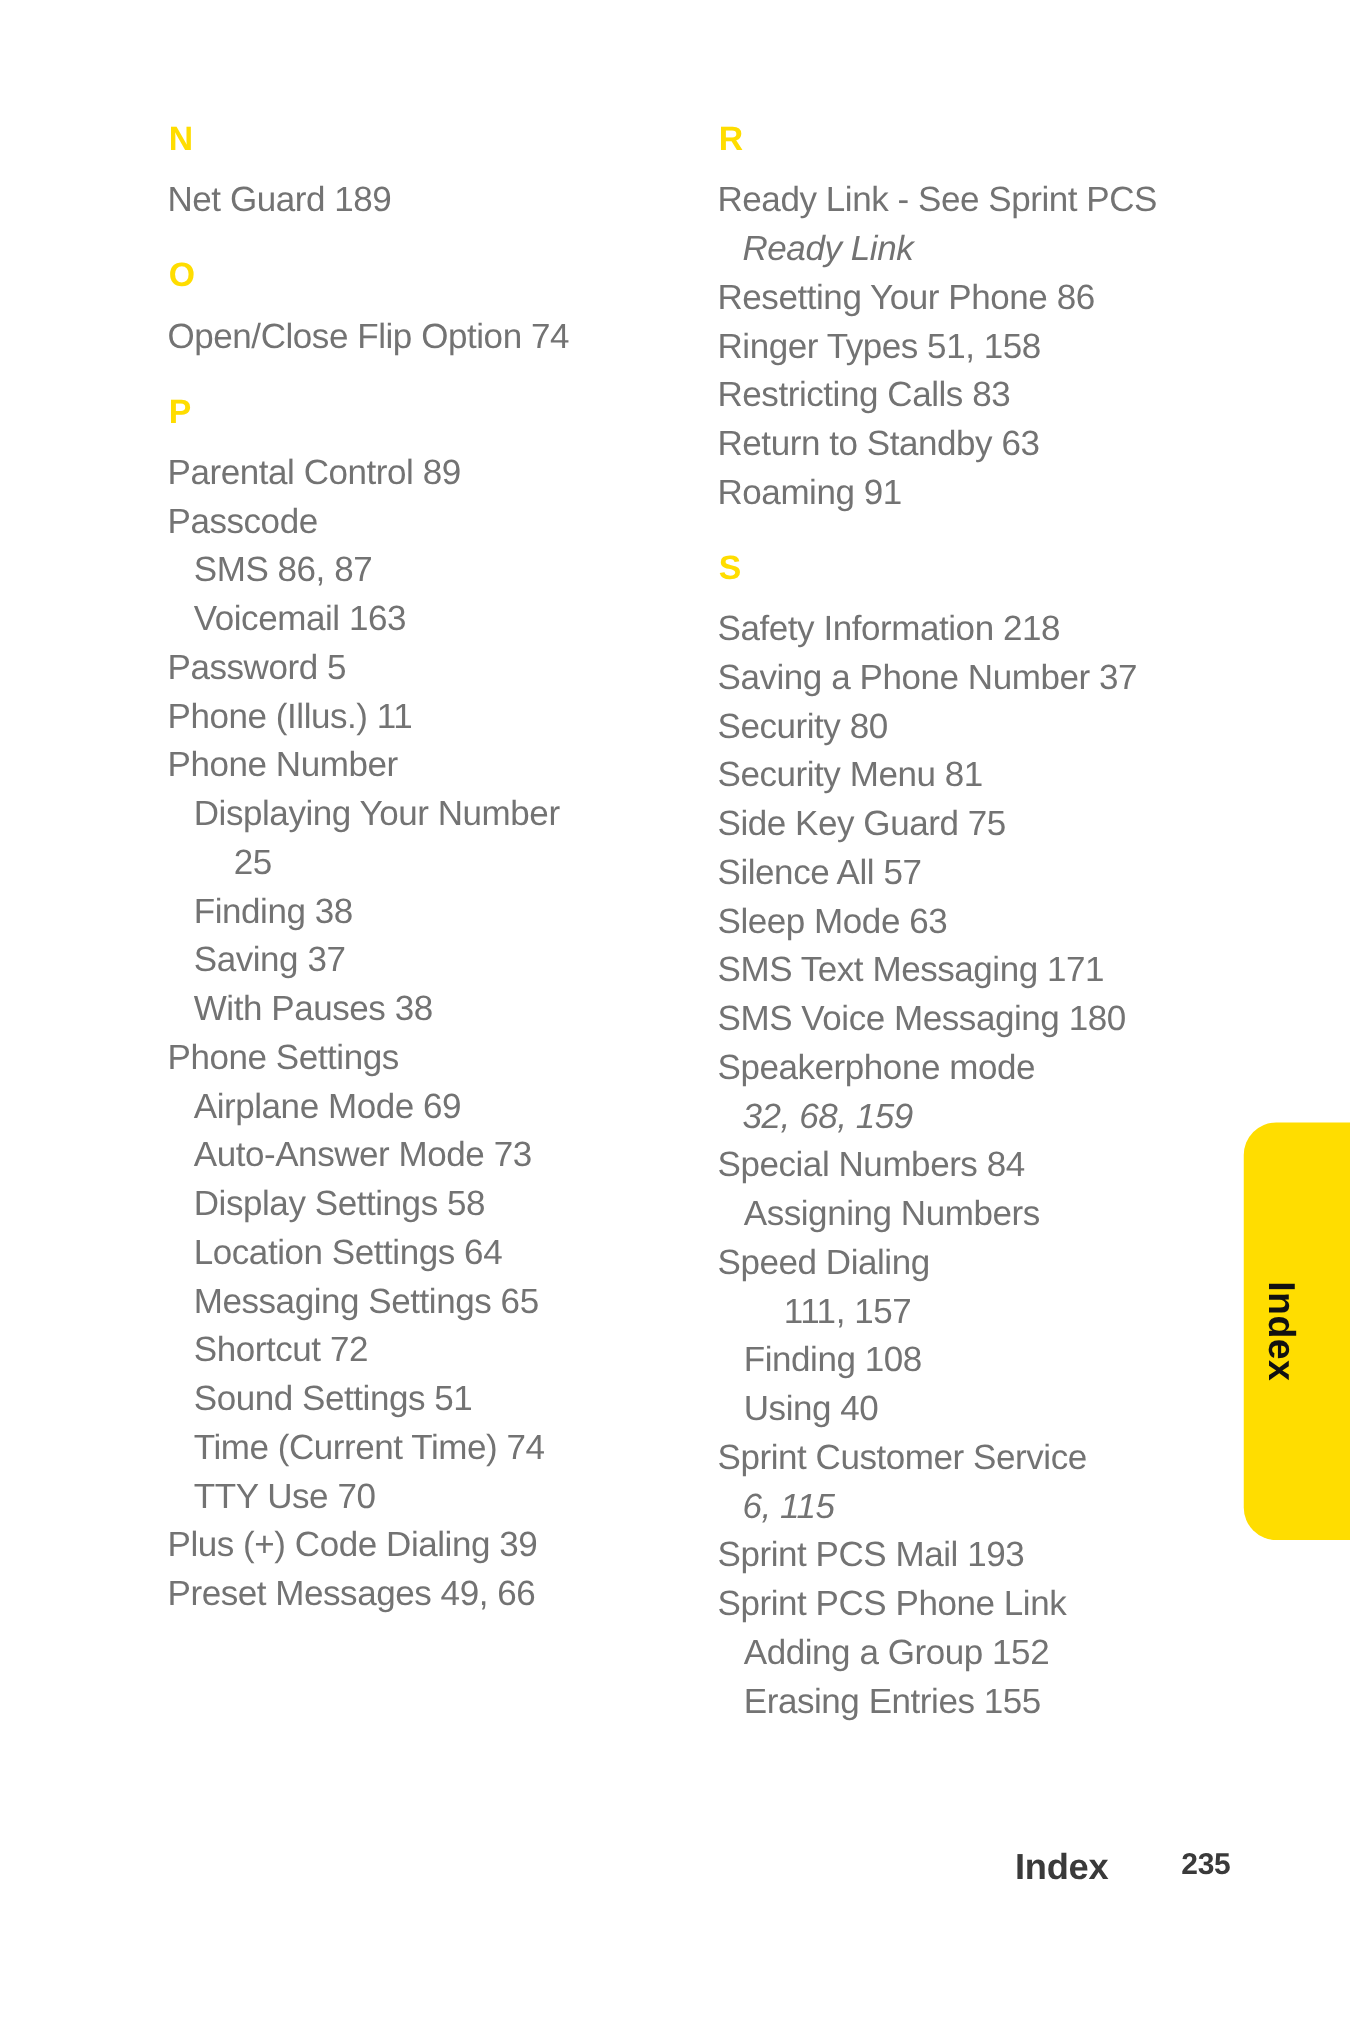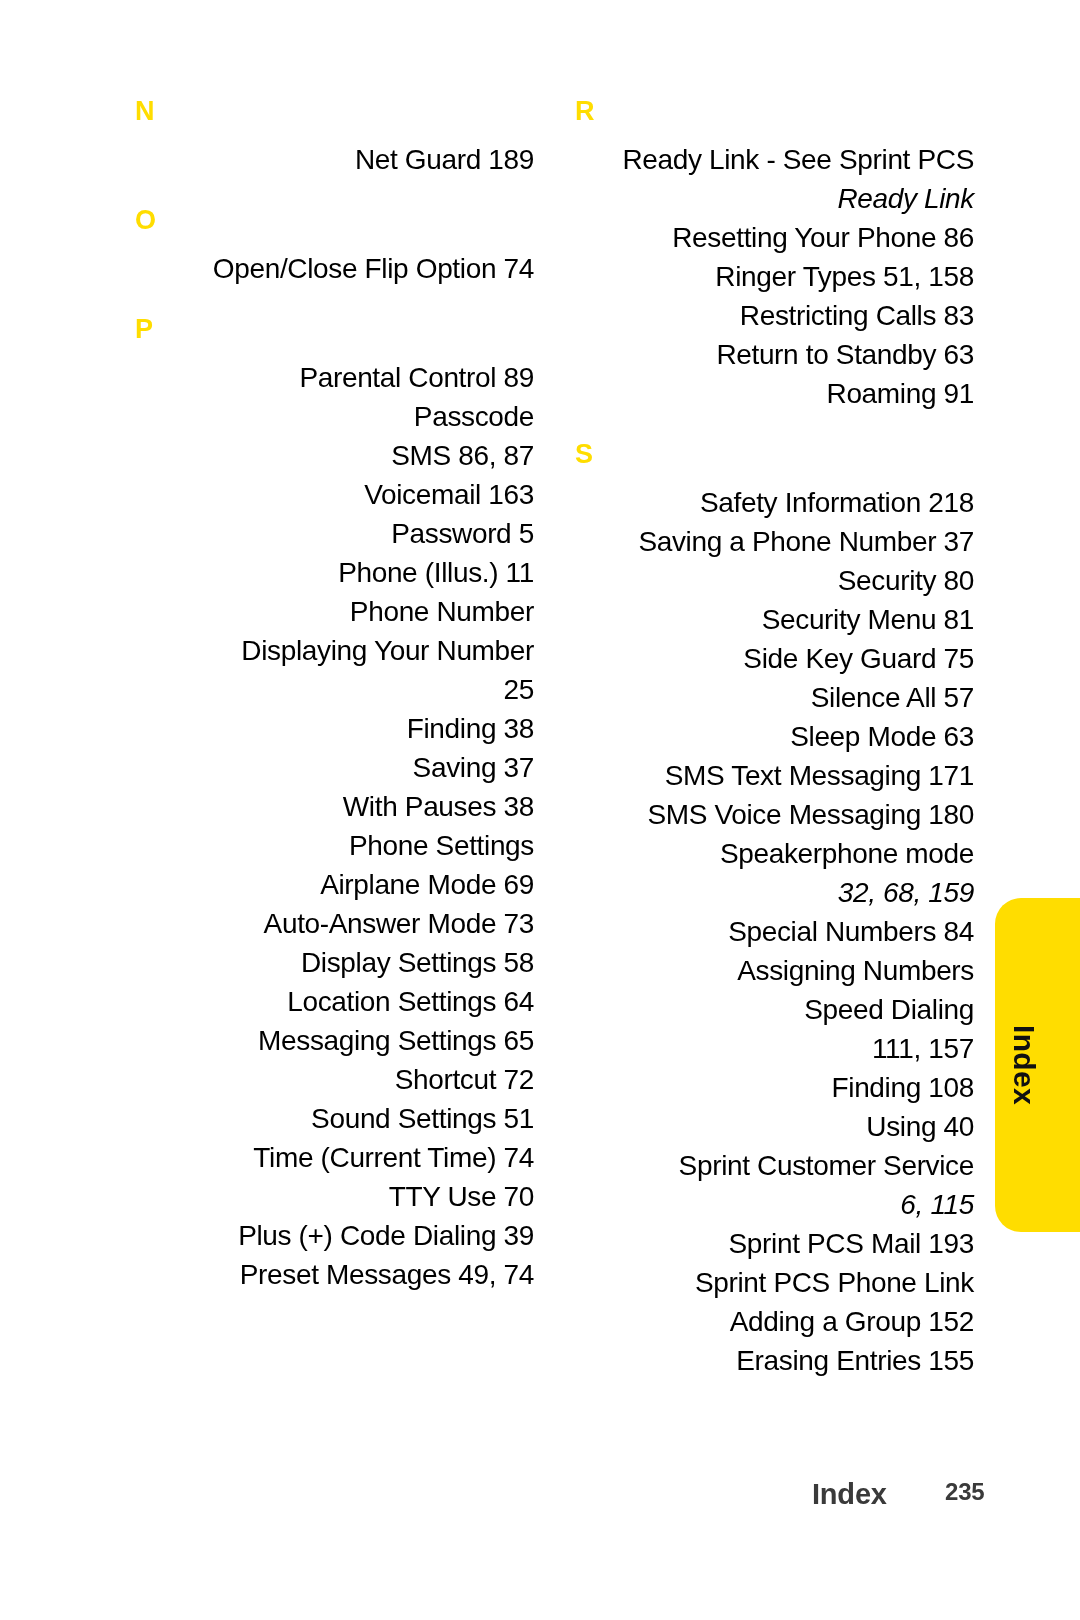--- a/index.html
+++ b/index.html
@@ -79,22 +79,21 @@
   .letter-heading.spaced-above {
     margin-top: 26px;
   }
 
   .entry {
     font-size: 28px;
     line-height: 39px;
     margin: 0;
     white-space: nowrap;
     letter-spacing: -0.35px;
-    color: #000000;
-    text-align: right;
+    color: #737373;
   }
   .entry.level-1 { margin-left: 0px;  }
   .entry.level-2 { margin-left: 21px; }
   .entry.cont-1  { margin-left: 20px; font-style: italic; }
   .entry.cont-2  { margin-left: 53px; }
 
   
   .footer {
     position: absolute;
     left: 0;
@@ -153,21 +152,21 @@
         <div class="entry level-2">Airplane Mode 69</div>
         <div class="entry level-2">Auto-Answer Mode 73</div>
         <div class="entry level-2">Display Settings 58</div>
         <div class="entry level-2">Location Settings 64</div>
         <div class="entry level-2">Messaging Settings 65</div>
         <div class="entry level-2">Shortcut 72</div>
         <div class="entry level-2">Sound Settings 51</div>
         <div class="entry level-2">Time (Current Time) 74</div>
         <div class="entry level-2">TTY Use 70</div>
         <div class="entry level-1">Plus (+) Code Dialing 39</div>
-        <div class="entry level-1">Preset Messages 49, 74</div>
+        <div class="entry level-1">Preset Messages 49, 66</div>
       </div>
     <div class="column column-right" id="col-right">
         <div class="letter-heading">R</div>
         <div class="entry level-1">Ready Link - See Sprint PCS</div>
         <div class="entry cont-1">Ready Link</div>
         <div class="entry level-1">Resetting Your Phone 86</div>
         <div class="entry level-1">Ringer Types 51, 158</div>
         <div class="entry level-1">Restricting Calls 83</div>
         <div class="entry level-1">Return to Standby 63</div>
         <div class="entry level-1">Roaming 91</div>

